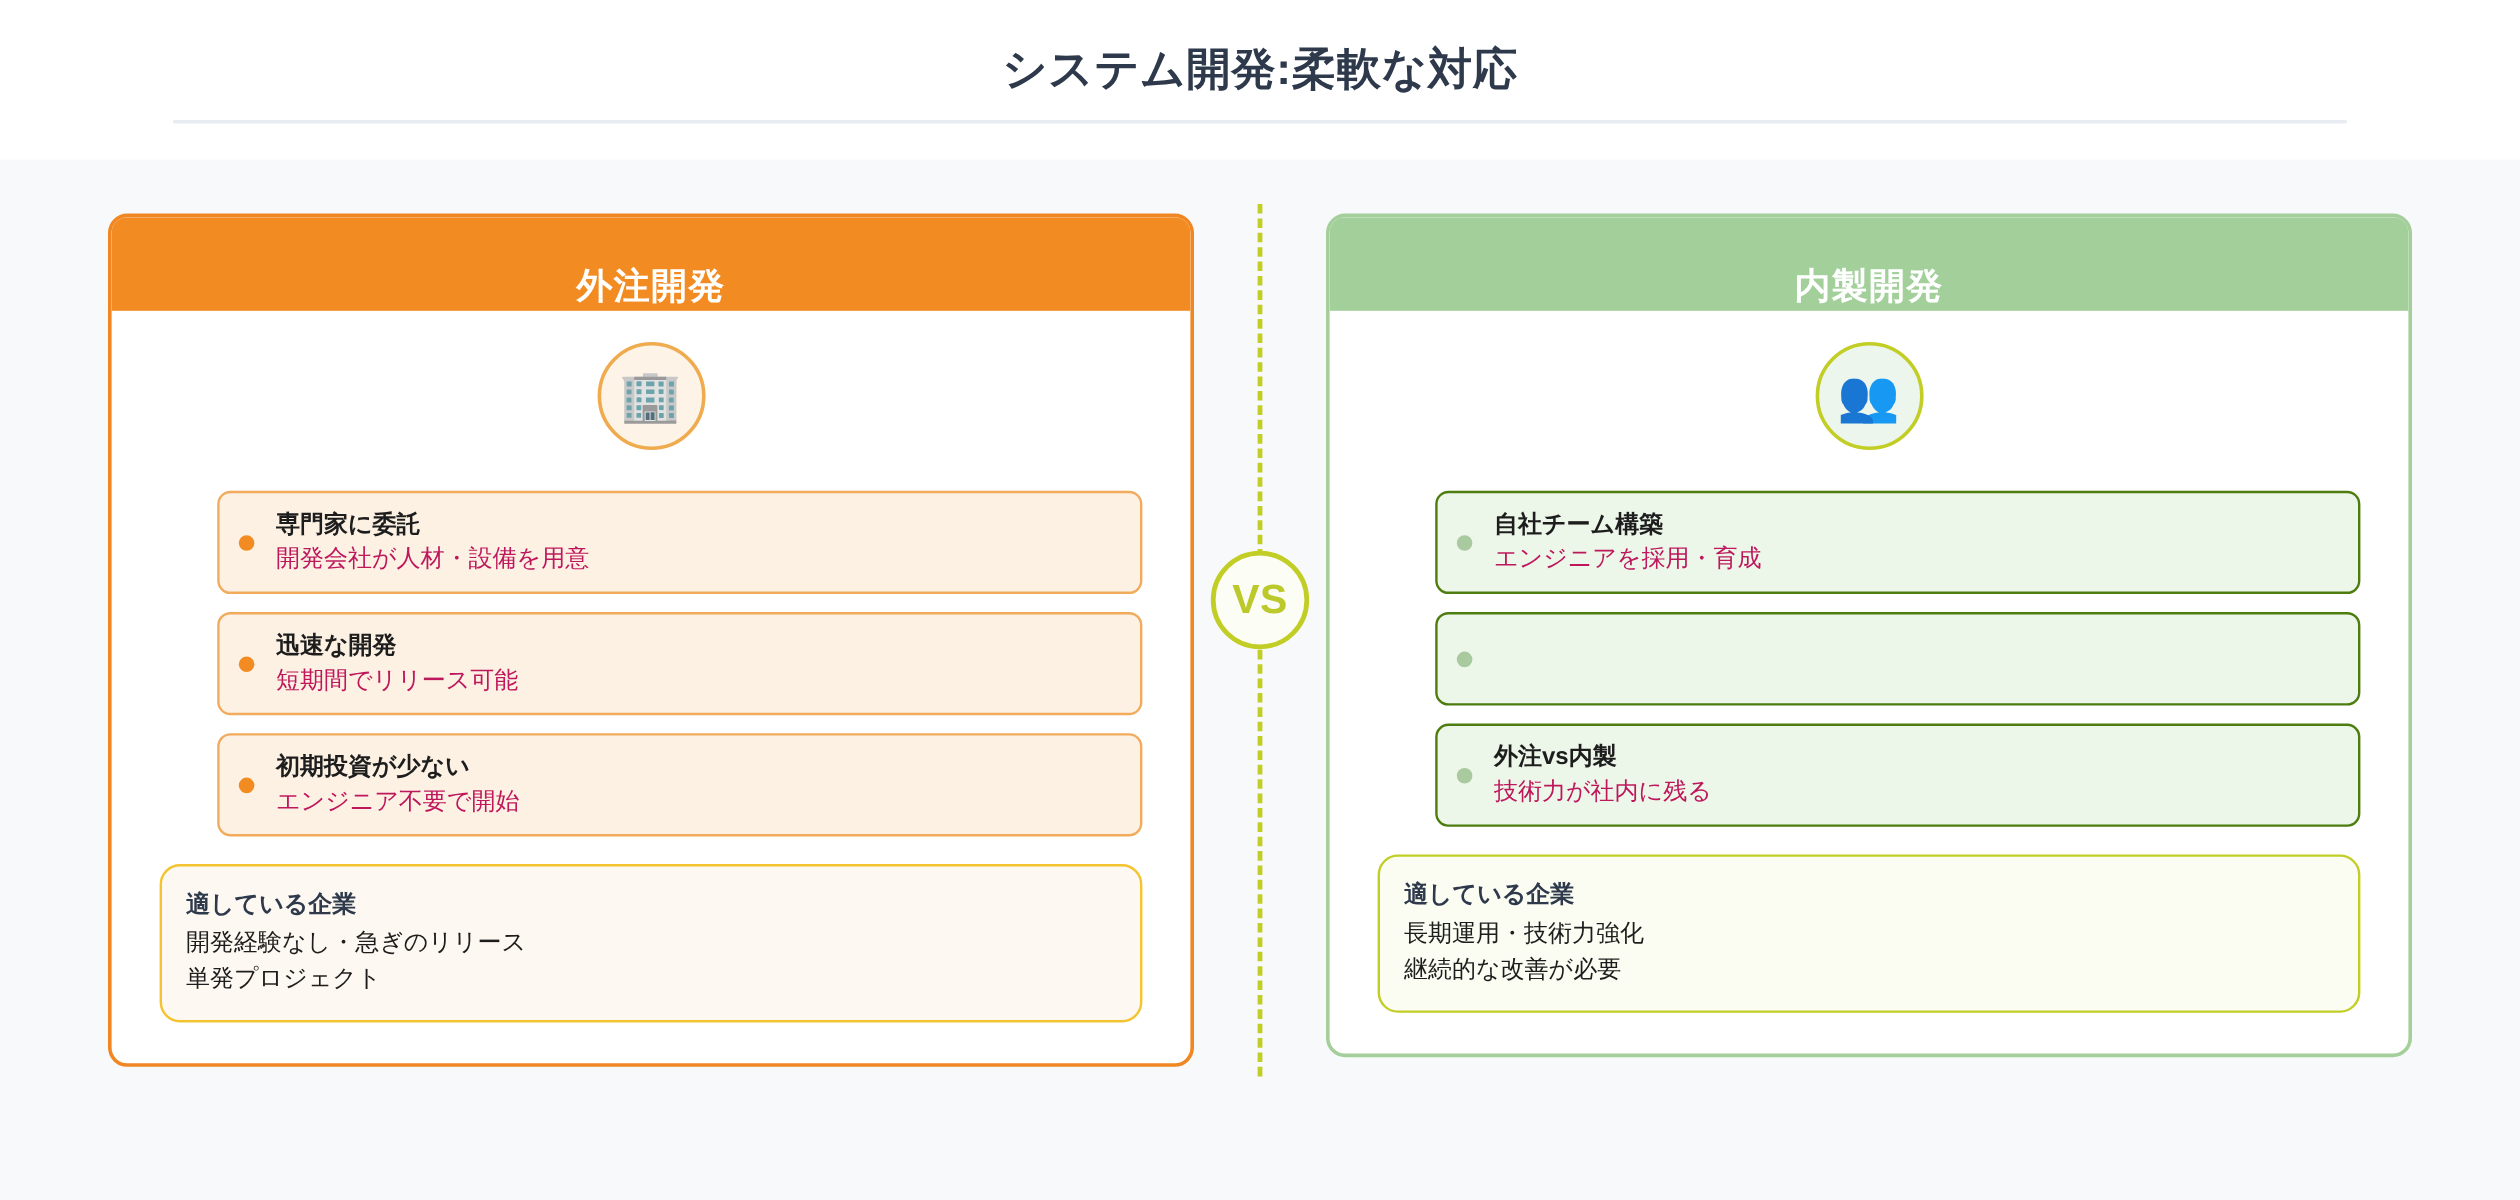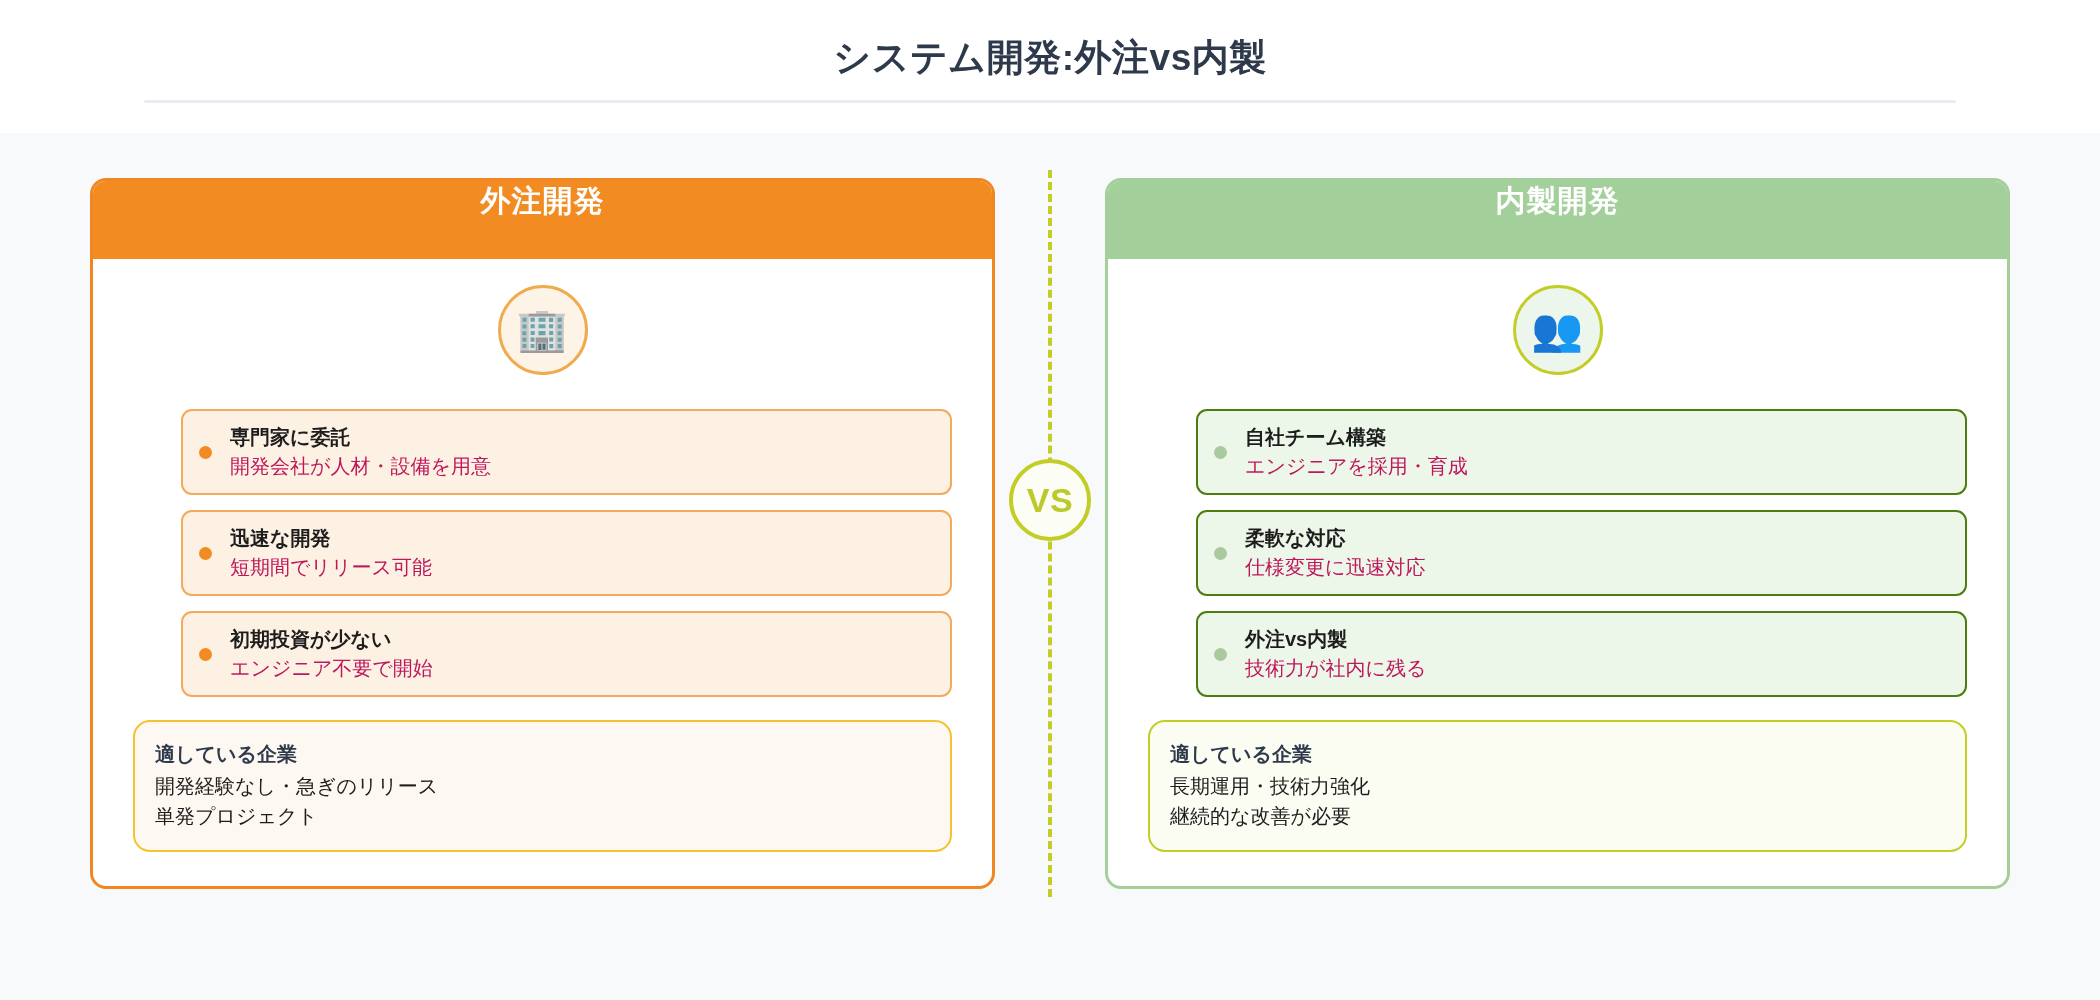--- a/index.html
+++ b/index.html
@@ -78,21 +78,21 @@
     display: flex;
     flex-direction: column;
   }
 
   .panel.left  { border: 3px solid #f08722; }
   .panel.right { border: 3px solid #a5cf9a; }
 
   .panel-header {
     height: 78px;
     display: flex;
-    align-items: flex-start;
+    align-items: flex-end;
     justify-content: center;
     font-family: Liberation Mono, monospace;
   }
   .panel.left  .panel-header { background: #f28c22; }
   .panel.right .panel-header { background: #a3cf9b; }
 
   .panel-header-title {
     font-size: 30px;
     font-weight: bold;
     color: #ffffff;
@@ -243,21 +243,21 @@
     color: #bcc92b;
     letter-spacing: 0.5px;
   }
 </style>
 </head>
 <body>
 
 <div class="page">
 
   <div class="header">
-    <div class="page-title">システム開発:外注vs内製</div>
+    <div class="page-title">システム開発:柔軟な対応</div>
     <div class="title-rule"></div>
   </div>
 
   <div class="body-area">
     <div class="columns">
 
       <div class="panel left">
         <div class="panel-header">
           <div class="panel-header-title">外注開発</div>
         </div>
@@ -317,24 +317,20 @@
           <div class="feature">
             <span class="bullet"></span>
             <div class="feature-text">
               <span class="feature-title">自社チーム構築</span>
               <span class="feature-desc">エンジニアを採用・育成</span>
             </div>
           </div>
 
           <div class="feature">
             <span class="bullet"></span>
-            <div class="feature-text">
-              <span class="feature-title">柔軟な対応</span>
-              <span class="feature-desc">仕様変更に迅速対応</span>
-            </div>
           </div>
 
           <div class="feature">
             <span class="bullet"></span>
             <div class="feature-text">
               <span class="feature-title">外注vs内製</span>
               <span class="feature-desc">技術力が社内に残る</span>
             </div>
           </div>
 

